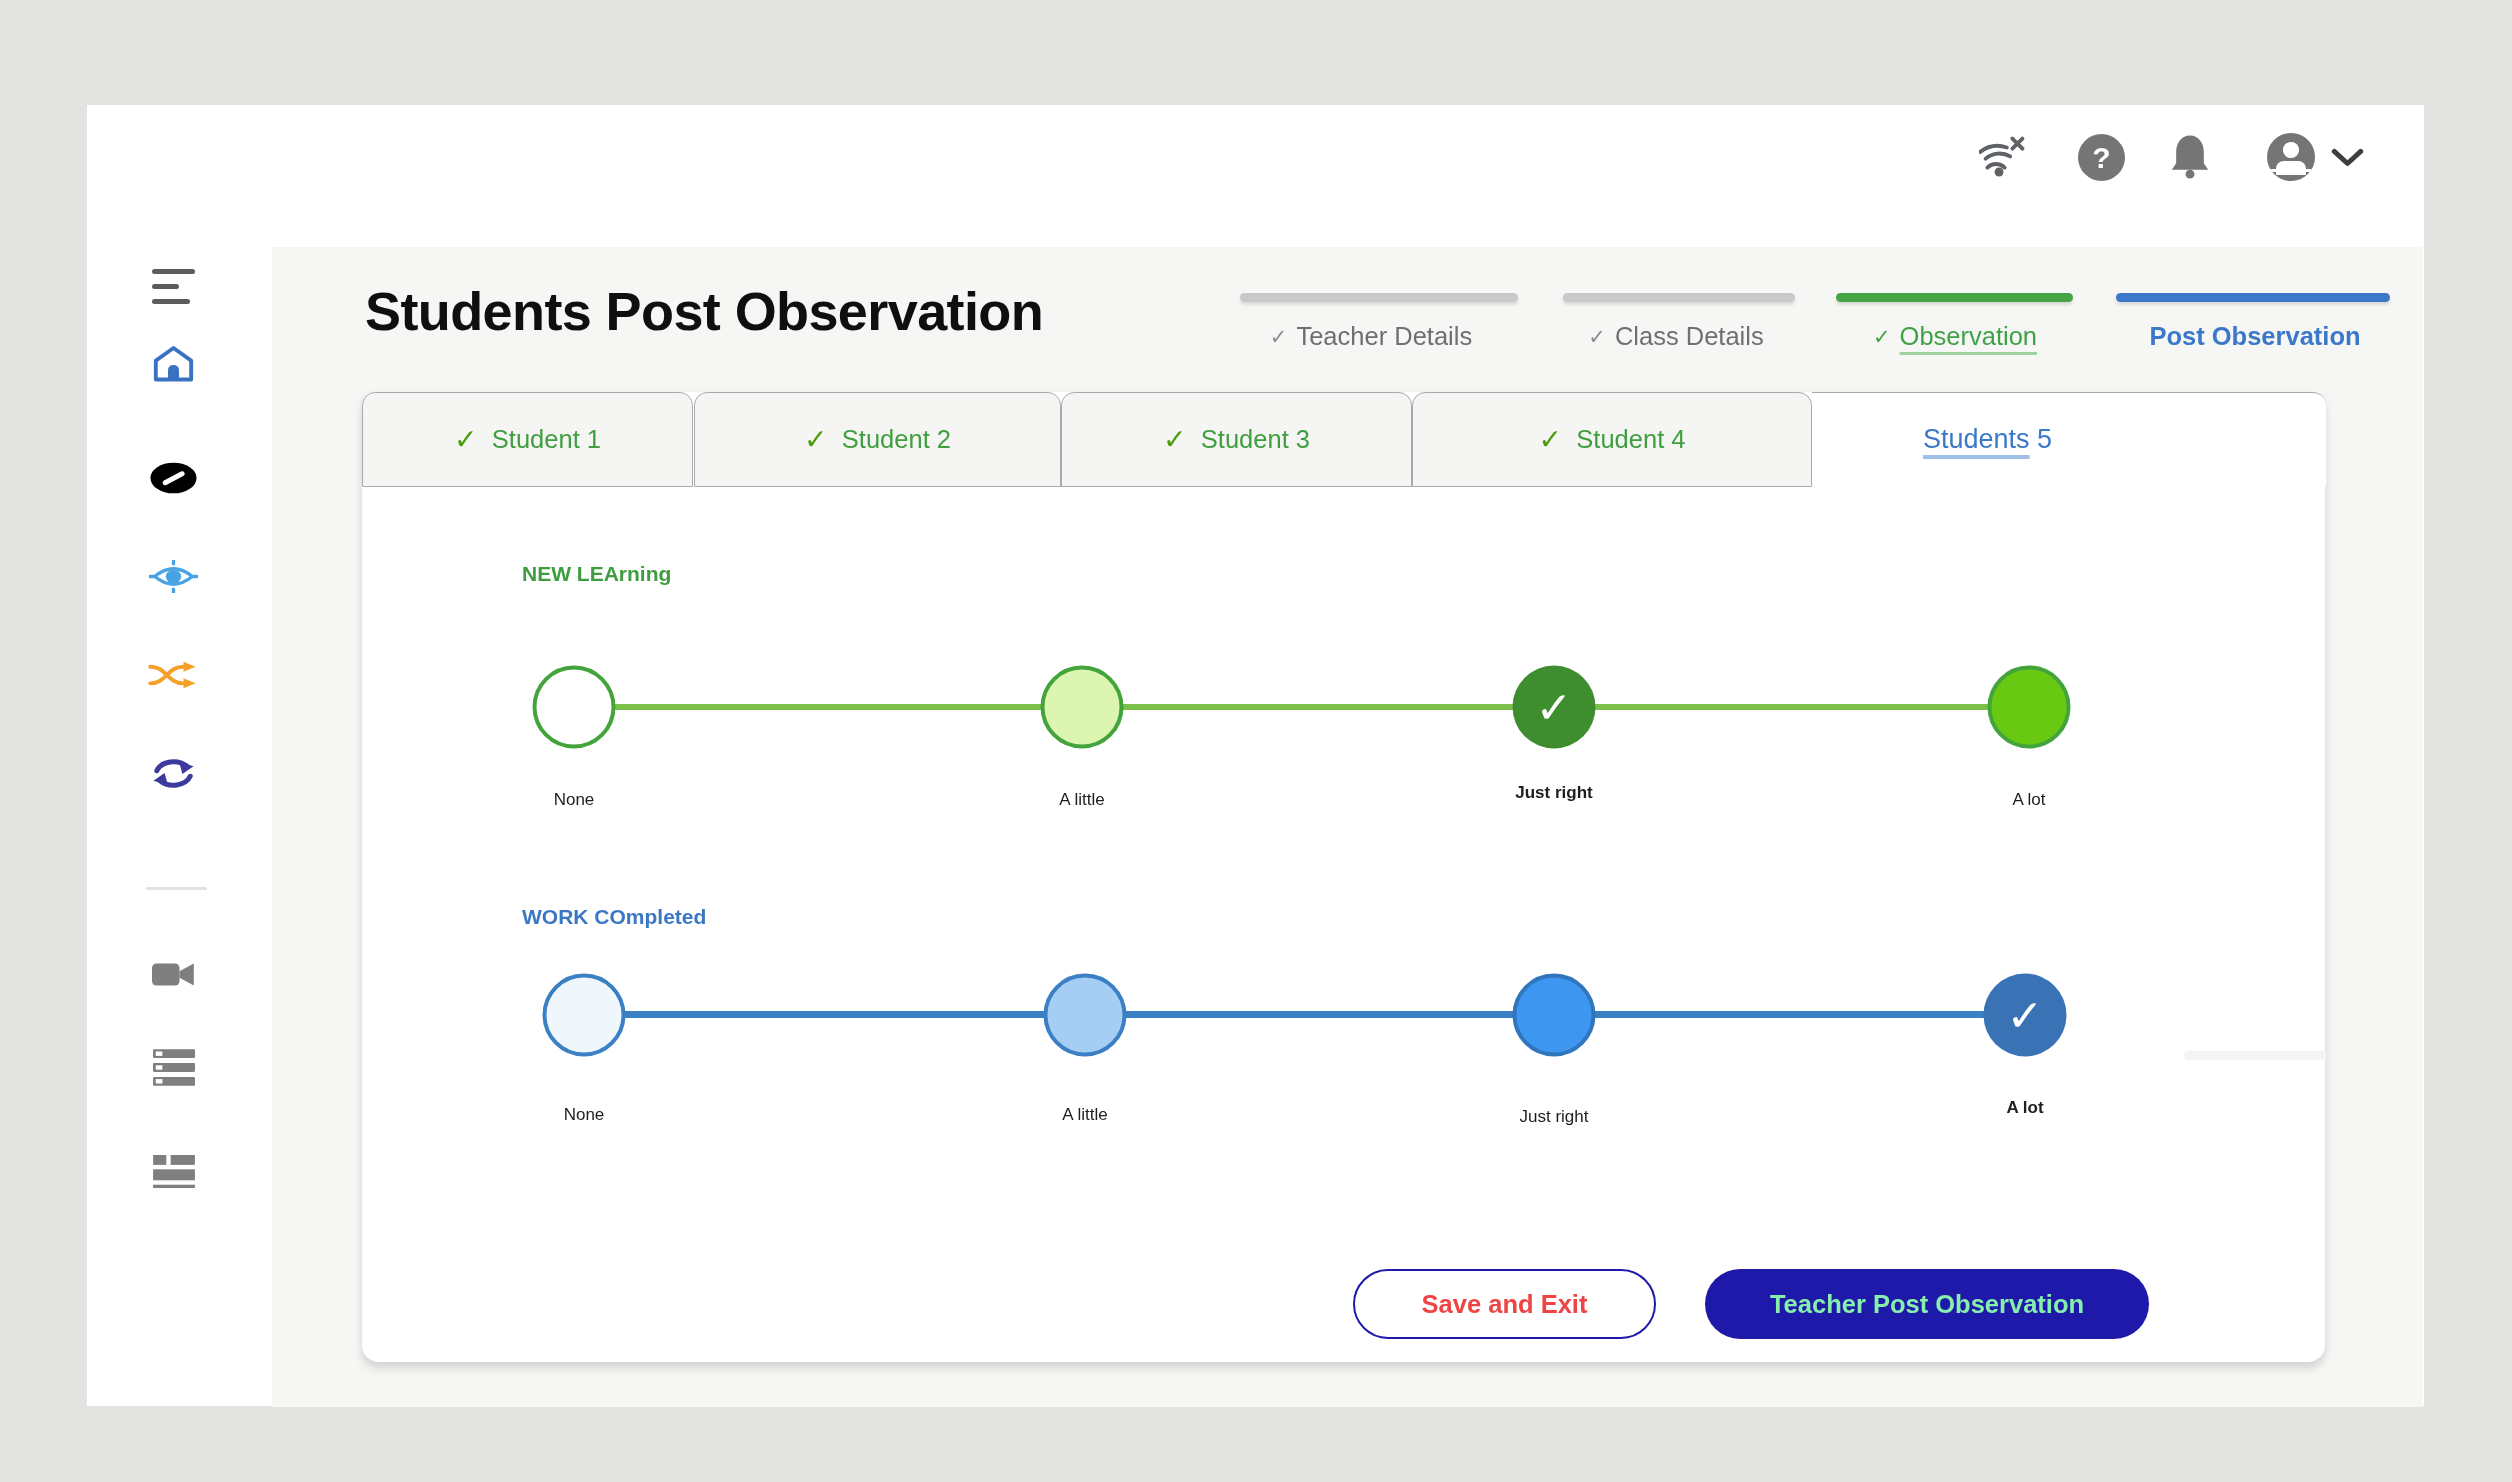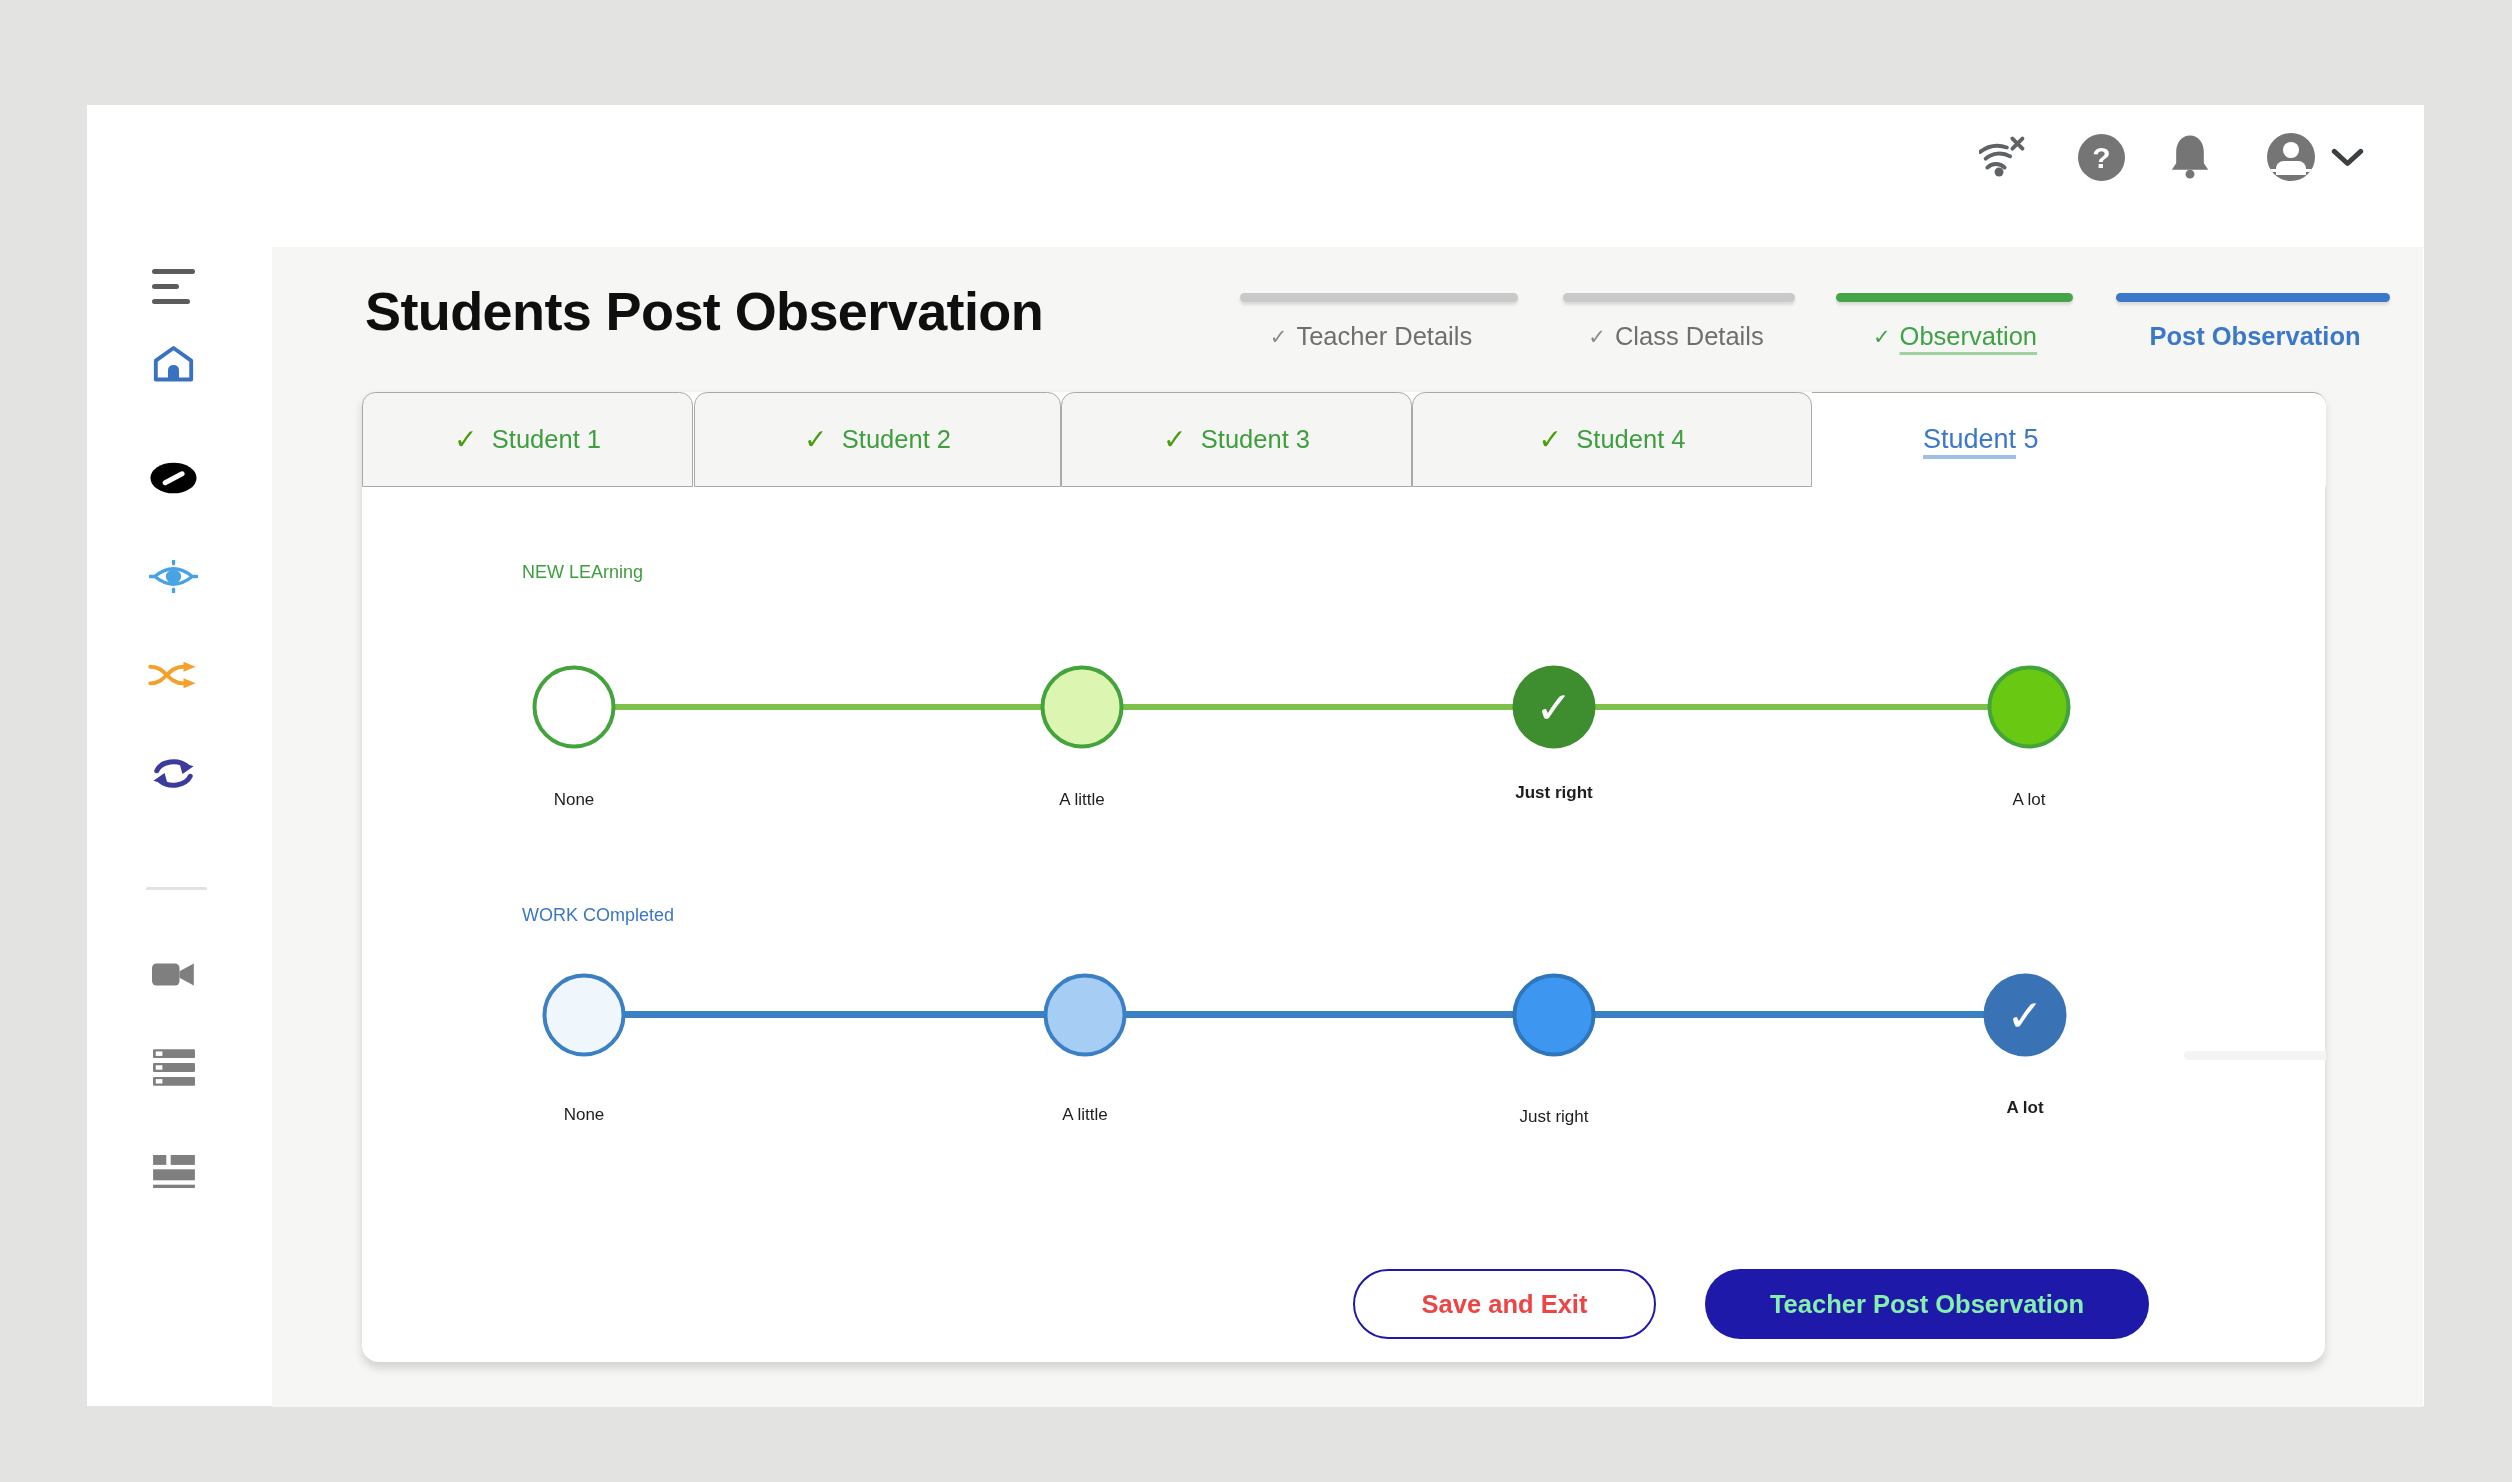--- a/index.html
+++ b/index.html
@@ -52,21 +52,21 @@
   .tab-check{font-family:"DejaVu Sans",sans-serif;font-size:28px;font-weight:700;color:#4a9e0c}
   .tab-label{font-size:25.5px;color:#3f9f3f}
   .tab-active{left:1812px;top:392px;width:514px;height:94px;background:#fff;
     border-top:1.1px solid #a9a9a9;border-radius:0 13.3px 0 0;box-sizing:border-box;
     display:flex;align-items:center;padding-left:111px;cursor:pointer}
   .tab-active-label{font-size:27px;color:#3b78c9}
   .tab-active-label .u{text-decoration:underline;text-decoration-color:#9dbfe8;
     text-decoration-thickness:3.9px;text-underline-offset:6.7px}
 
   
-  .section-label{font-size:18px;font-weight:400}
+  .section-label{font-size:21px;font-weight:700}
   .lbl-green{color:#3e9d3e}
   .lbl-blue{color:#3b77c4}
   .track{border-radius:3.3px}
   .track-green{background:#7cc24a;height:5.6px}
   .track-blue{background:#3b7fc4;height:7.2px}
   .circle{width:83px;height:83px;border-radius:50%;box-sizing:border-box;
     transform:translate(-50%,-50%);display:flex;align-items:center;justify-content:center;cursor:pointer}
   .g0{background:#ffffff;border:4.4px solid #44a43c}
   .g1{background:#dcf5b0;border:4.4px solid #44a43c}
   .g2{background:#3e8e30}
@@ -247,21 +247,21 @@
 </div>
 <div class="abs tab" style="left:1061px;width:351px">
   <span class="tab-check">✓</span>
   <span class="tab-label">Student 3</span>
 </div>
 <div class="abs tab" style="left:1412px;width:400px">
   <span class="tab-check">✓</span>
   <span class="tab-label">Student 4</span>
 </div>
 <div class="abs tab-active">
-  <span class="tab-active-label"><span class="u">Student</span><span> 5</span></span>
+  <span class="tab-active-label"><span class="u">Students</span><span> 5</span></span>
 </div>
 
 <div class="abs ghost-band" style="left:2184px;top:1051px;width:142px;height:9px"></div>
 
 <div class="abs section-label lbl-green" style="left:522px;top:562px">NEW LEArning</div>
 <div class="abs track track-green" style="left:574px;top:704px;width:1454px"></div>
 
 <div class="abs circle g0" style="left:574px;top:707px"></div>
 <div class="abs circle g1" style="left:1082px;top:707px"></div>
 <div class="abs circle g2" style="left:1554px;top:707px">

